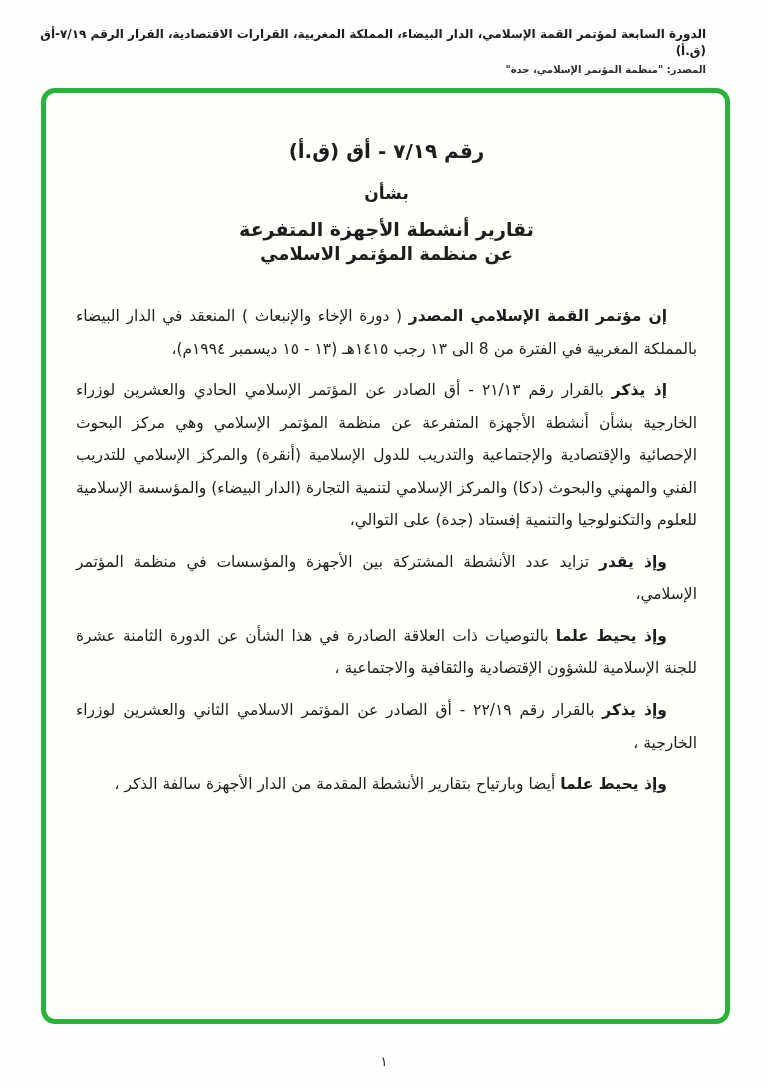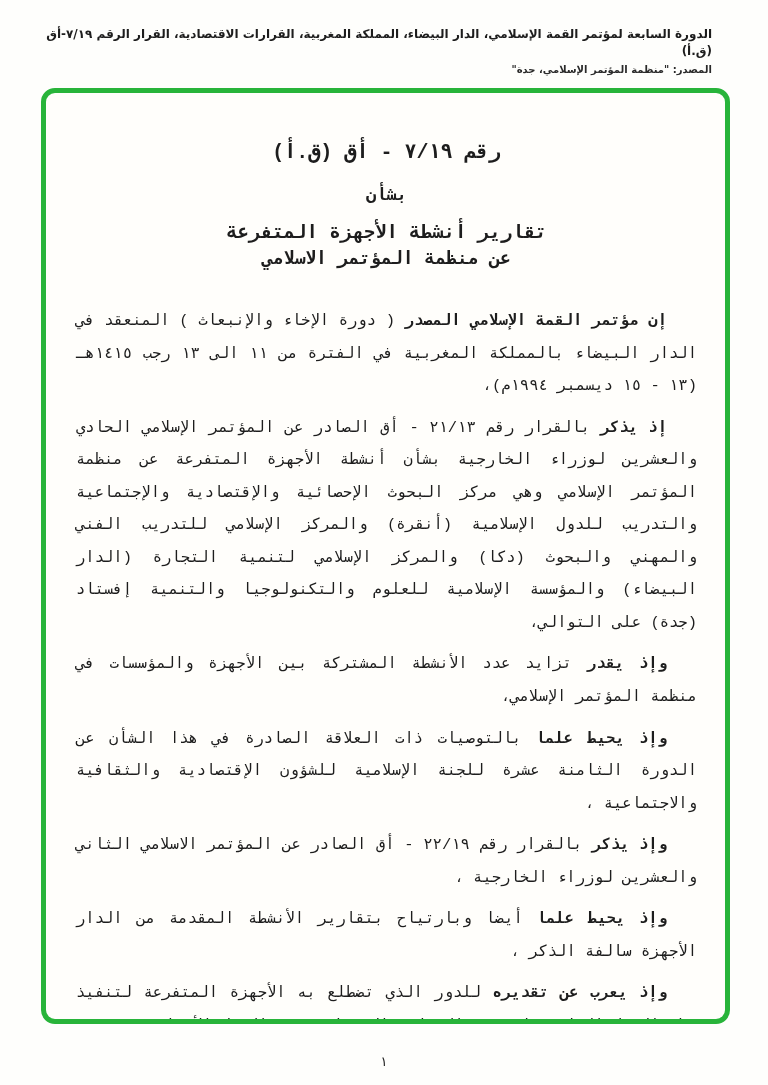--- a/index.html
+++ b/index.html
@@ -10,36 +10,35 @@
     font-family: "DejaVu Sans", sans-serif;
     color: var(--ink, #1d1d1d);
     position: relative;
     overflow: hidden;
   }
   .page { position: absolute; inset: 0; }
 
   
   .scan-header {
     position: absolute;
-    top: 26px; right: 56px; left: 40px;
+    top: 26px; right: 62px; left: 40px;
     direction: rtl;
   }
   .scan-header .l1 { font-size: 12px; font-weight: bold; line-height: 1.45; }
   .scan-header .l2 { font-size: 10px; font-weight: bold; margin-top: 3px; color: #2a2a2a; }
 
   
   .doc-frame {
     position: absolute;
     top: 88px; left: 41px;
     width: 689px; height: 936px;
     border: 5px solid var(--frame, #28b43a);
     border-radius: 14px;
     background: #fffefb;
     overflow: hidden;
-    font-family: Liberation Mono, monospace;
   }
   .doc-inner {
     direction: rtl;
     padding: 46px 28px 0 30px;
   }
 
   .title-block { text-align: center; }
   .title-block .t1 { font-size: 20px; font-weight: bold; margin-bottom: 20px; letter-spacing: 0.5px; }
   .title-block .t2 { font-size: 17px; font-weight: bold; margin-bottom: 15px; }
   .title-block .t3 { font-size: 19px; font-weight: bold; margin-bottom: 3px; }
@@ -76,27 +75,26 @@
     <div class="doc-inner">
 
       <div class="title-block">
         <div class="t1">رقم ٧/١٩ - أق (ق.أ)</div>
         <div class="t2">بشأن</div>
         <div class="t3">تقارير أنشطة الأجهزة المتفرعة</div>
         <div class="t4">عن منظمة المؤتمر الاسلامي</div>
       </div>
 
       <div class="body-block">
-        <p><span class="lead">إن مؤتمر القمة الإسلامي المصدر</span><span> ( دورة الإخاء والإنبعاث ) المنعقد في الدار البيضاء بالمملكة المغربية في الفترة من ١١ الى ١٣ رجب ١٤١٥هـ (١٣ - ١٥ ديسمبر ١٩٩٤م)،</span></p>
+        <p><span class="lead">إن مؤتمر القمة الإسلامي المصدر</span><span> ( دورة الإخاء والإنبعاث ) المنعقد في الدار البيضاء بالمملكة المغربية في الفترة من 8 الى ١٣ رجب ١٤١٥هـ (١٣ - ١٥ ديسمبر ١٩٩٤م)،</span></p>
         <p><span class="lead">إذ يذكر</span><span> بالقرار رقم ٢١/١٣ - أق الصادر عن المؤتمر الإسلامي الحادي والعشرين لوزراء الخارجية بشأن أنشطة الأجهزة المتفرعة عن منظمة المؤتمر الإسلامي وهي مركز البحوث الإحصائية والإقتصادية والإجتماعية والتدريب للدول الإسلامية (أنقرة) والمركز الإسلامي للتدريب الفني والمهني والبحوث (دكا) والمركز الإسلامي لتنمية التجارة (الدار البيضاء) والمؤسسة الإسلامية للعلوم والتكنولوجيا والتنمية إفستاد (جدة) على التوالي،</span></p>
         <p><span class="lead">وإذ يقدر</span><span> تزايد عدد الأنشطة المشتركة بين الأجهزة والمؤسسات في منظمة المؤتمر الإسلامي،</span></p>
         <p><span class="lead">وإذ يحيط علما</span><span> بالتوصيات ذات العلاقة الصادرة في هذا الشأن عن الدورة الثامنة عشرة للجنة الإسلامية للشؤون الإقتصادية والثقافية والاجتماعية ،</span></p>
         <p><span class="lead">وإذ يذكر</span><span> بالقرار رقم ٢٢/١٩ - أق الصادر عن المؤتمر الاسلامي الثاني والعشرين لوزراء الخارجية ،</span></p>
         <p><span class="lead">وإذ يحيط علما</span><span> أيضا وبارتياح بتقارير الأنشطة المقدمة من الدار الأجهزة سالفة الذكر ،</span></p>
-        <p><span class="lead">وإذ يعرب عن تقديره</span><span> للدور الذي تضطلع به الأجهزة المتفرعة لتنفيذ خطة العمل الهادفة لتعزيز التعاون الإقتصادي بين الدول الأعضاء ،</span></p>
       </div>
 
     </div>
   </div>
 
   <div class="page-number">١</div>
 
 </div>
 
 </body></html>

